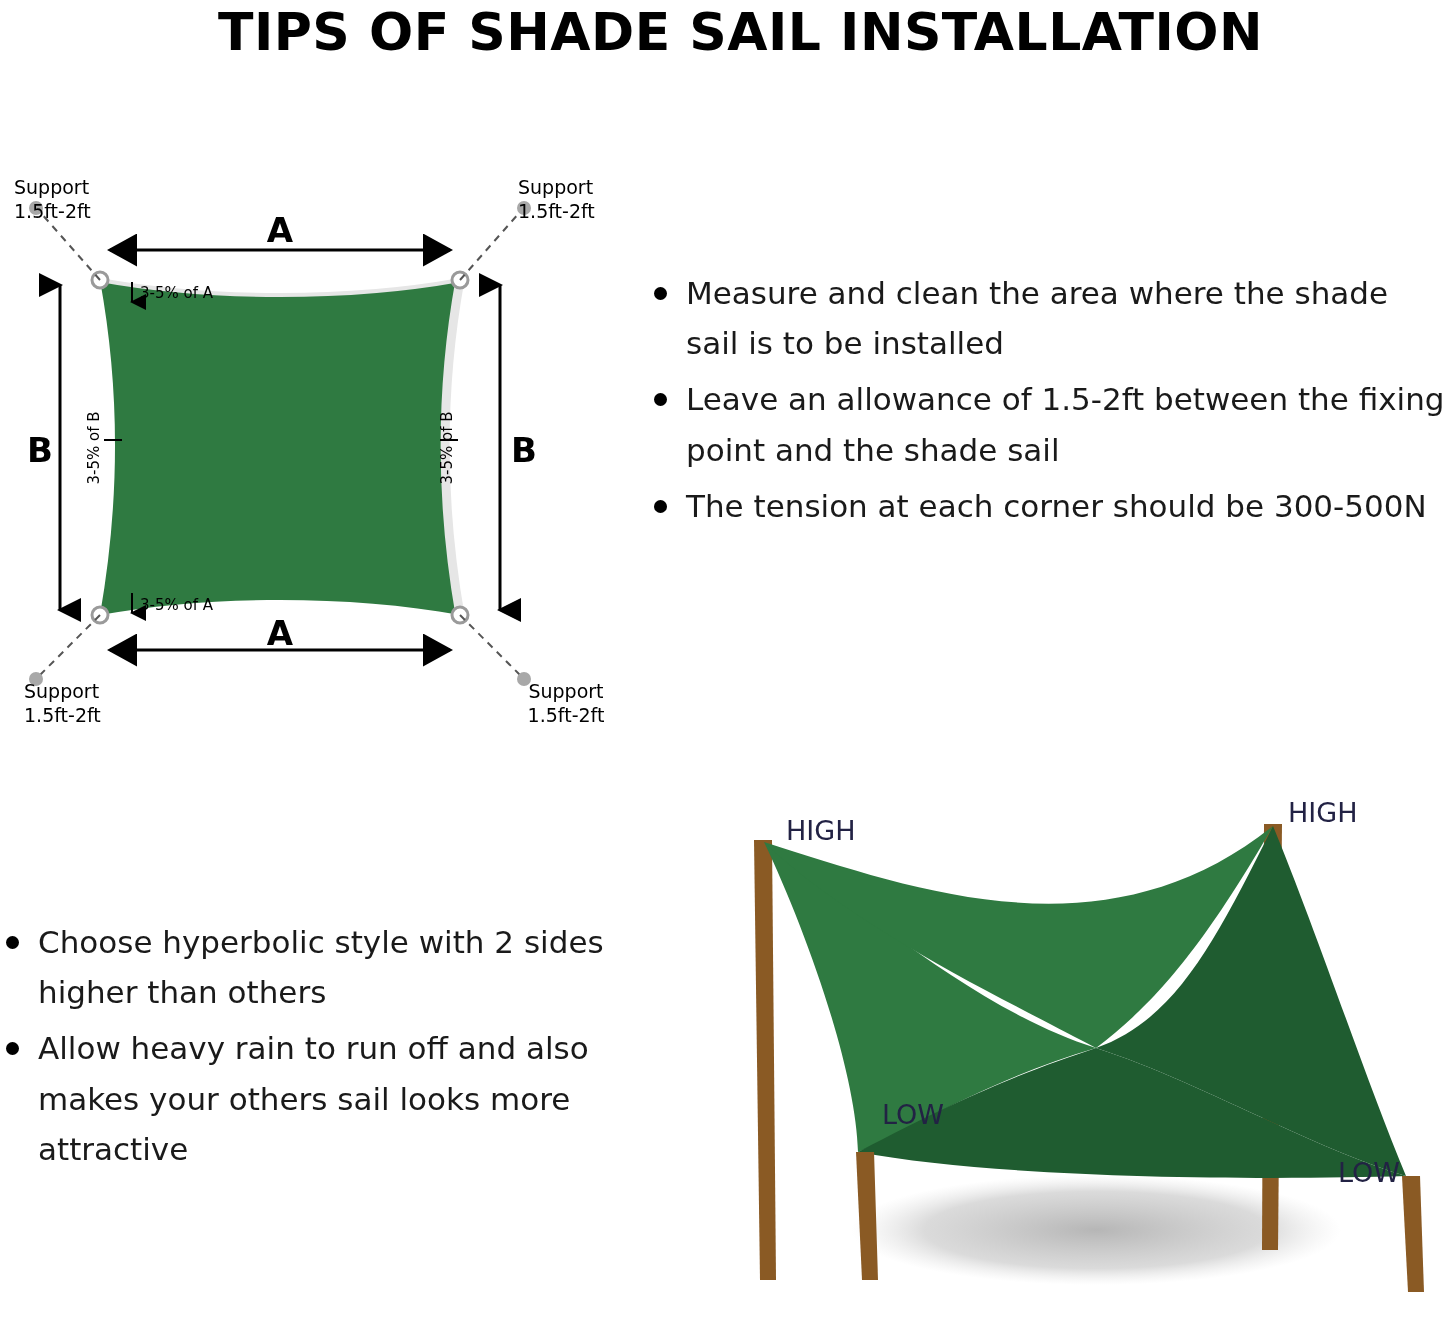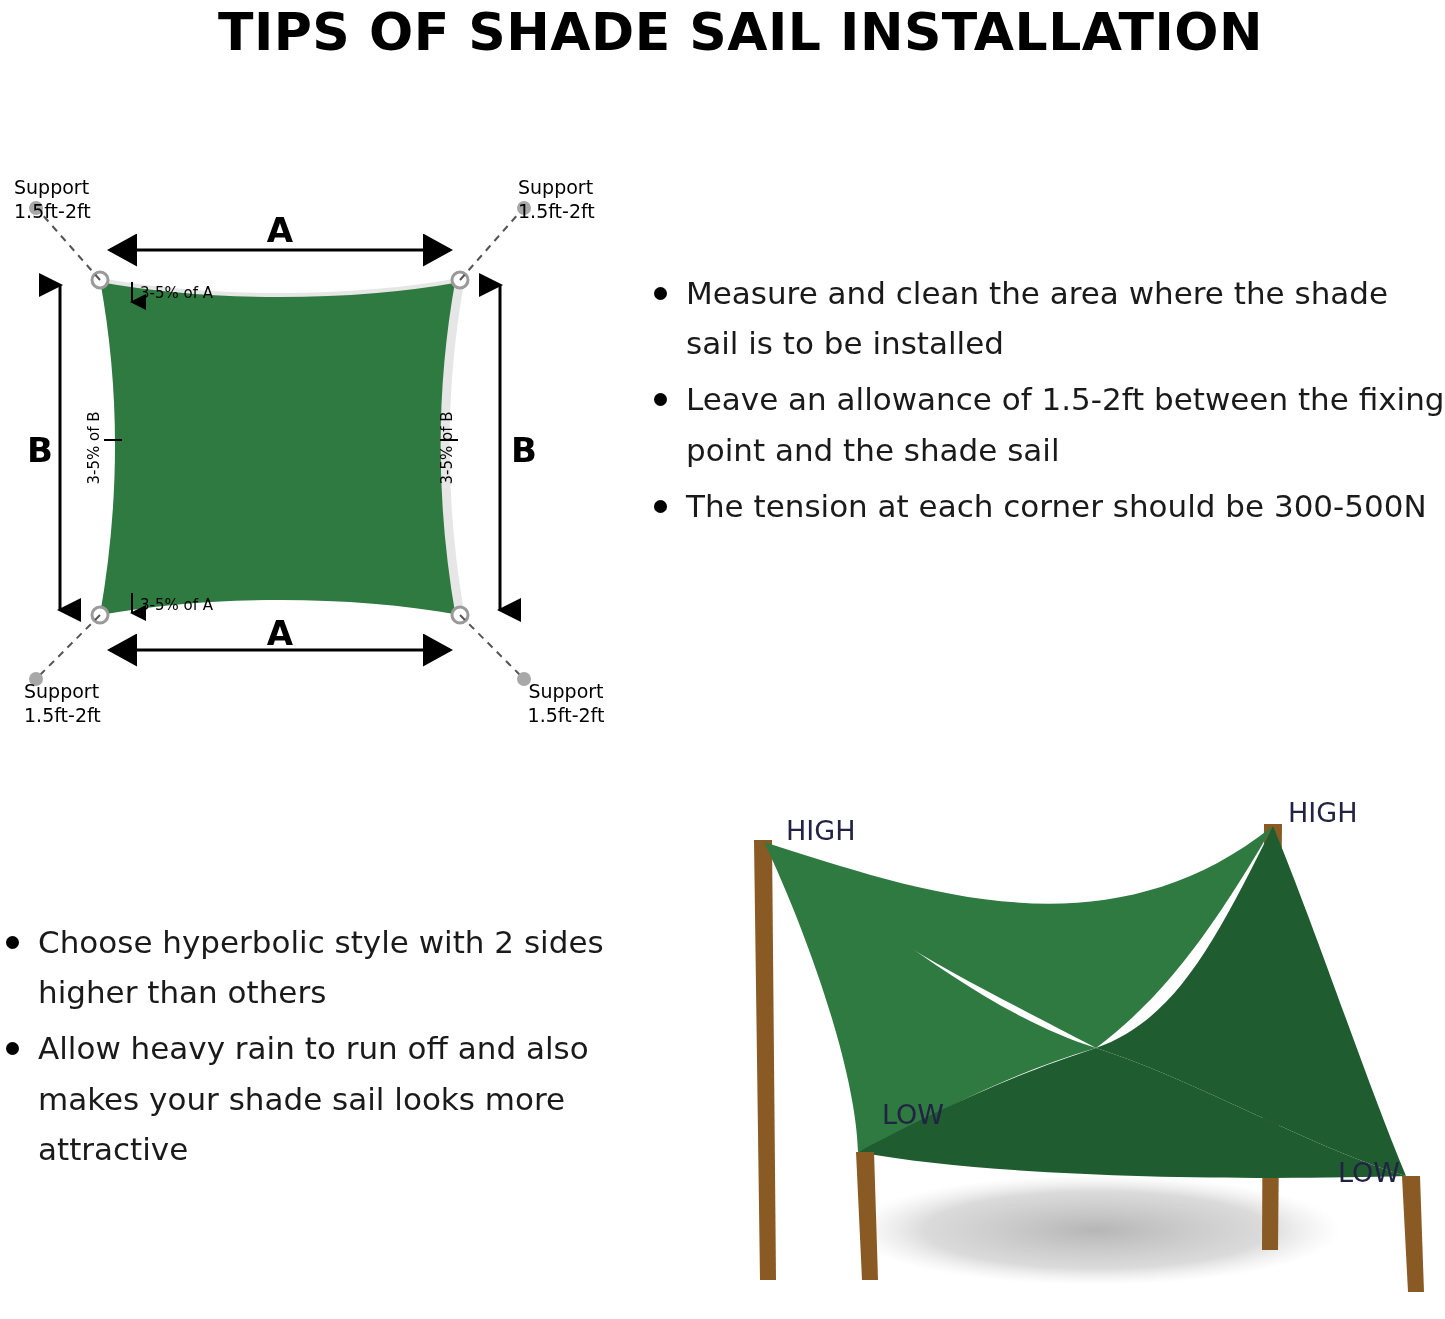--- a/index.html
+++ b/index.html
@@ -207,21 +207,21 @@
 </div>
 
 <ul class="bullet-list" id="right-list">
   <li>Measure and clean the area where the shade sail is to be installed</li>
   <li>Leave an allowance of 1.5-2ft between the fixing point and the shade sail</li>
   <li>The tension at each corner should be 300-500N</li>
 </ul>
 
 <ul class="bullet-list" id="bottom-left-list">
   <li>Choose hyperbolic style with 2 sides higher than others</li>
-  <li>Allow heavy rain to run off and also makes your shade sail looks more attractive</li>
+  <li>Allow heavy rain to run off and also makes your others sail looks more attractive</li>
 </ul>
 
 <div id="bottom-diagram">
   <svg width="805" height="539" viewBox="0 0 805 539" xmlns="http://www.w3.org/2000/svg">
     <defs>
       <radialGradient id="shadowGrad" cx="50%" cy="50%" r="50%">
         <stop offset="0%" stop-color="#a9a9a9" stop-opacity="0.85"></stop>
         <stop offset="70%" stop-color="#bdbdbd" stop-opacity="0.55"></stop>
         <stop offset="100%" stop-color="#d8d8d8" stop-opacity="0"></stop>
       </radialGradient>

